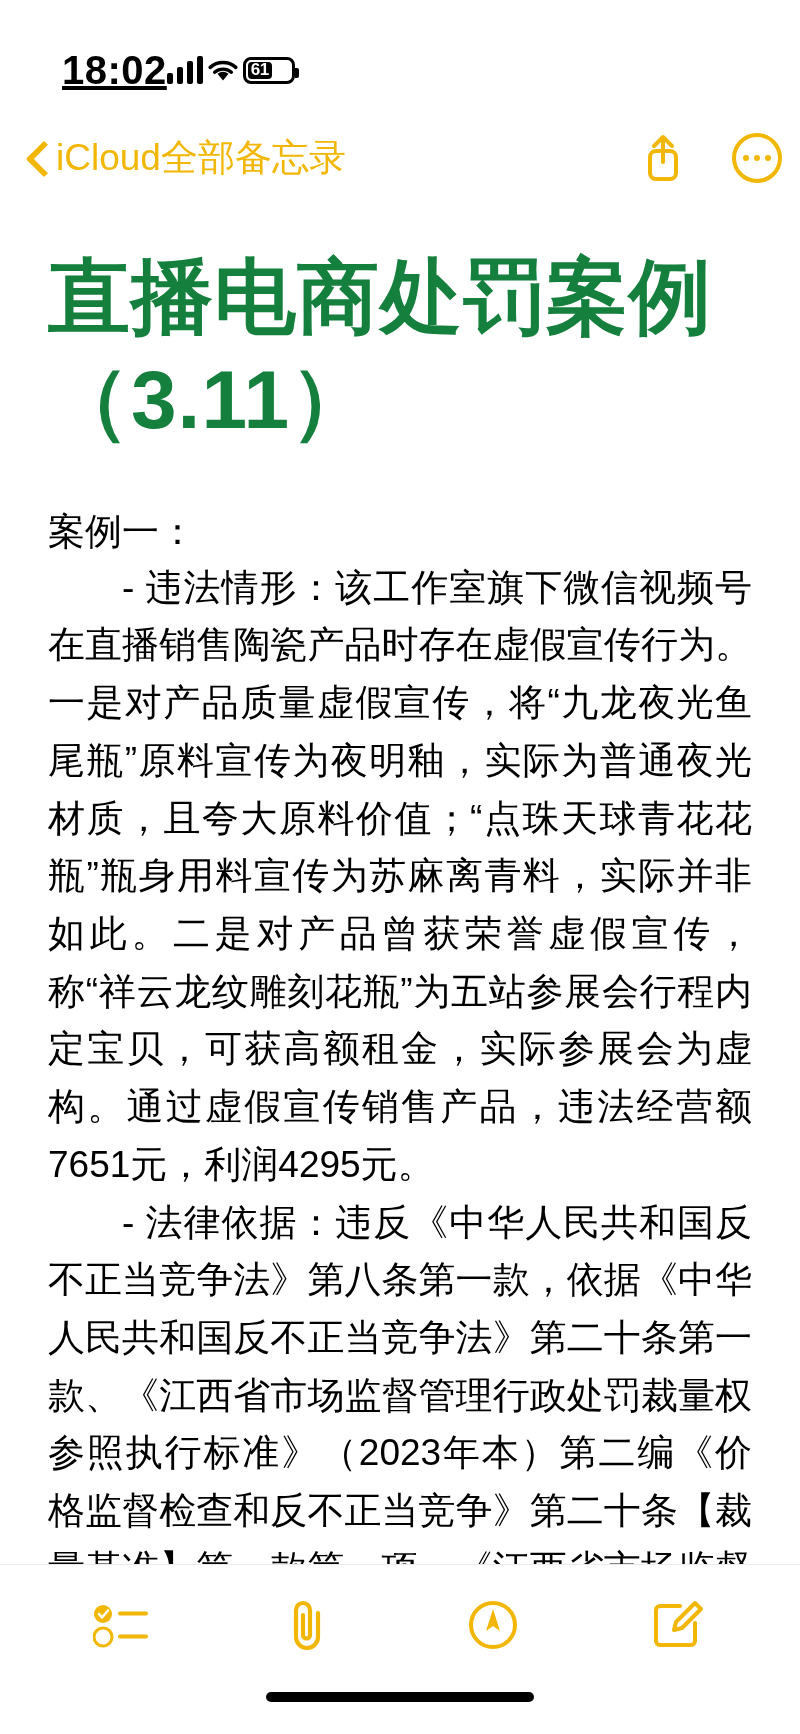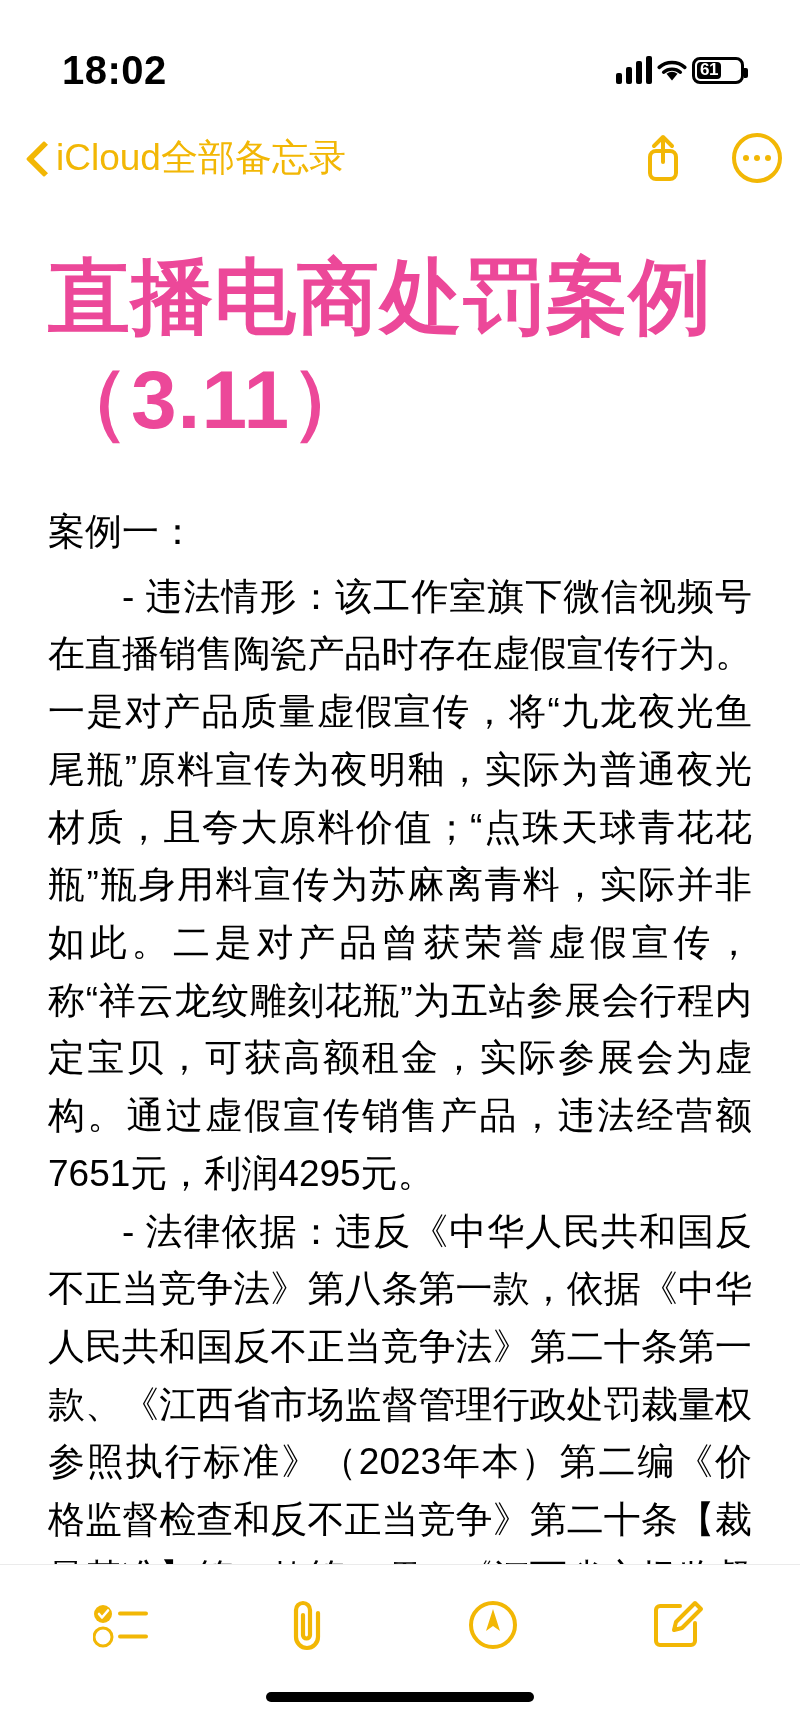--- a/index.html
+++ b/index.html
@@ -18,22 +18,22 @@
     display: flex;
     flex-direction: column;
   }
 
   
   .status-bar {
     height: 112px;
     flex: 0 0 112px;
     display: flex;
     align-items: center;
-    justify-content: space-between;
     padding: 28px 56px 0 62px;
+    text-decoration: underline;
   }
   .status-time {
     font-size: 40px;
     font-weight: bold;
     letter-spacing: 0.5px;
     color: #000;
     font-family: "Liberation Sans", sans-serif;
   }
   .status-right {
     display: flex;
@@ -152,33 +152,33 @@
     display: block;
   }
 
   
   .note {
     flex: 1 1 auto;
     padding: 42px 48px 0 48px;
     overflow: hidden;
   }
   .note-title {
-    color: #ec4899;
+    color: #15803d;
     font-size: 82px;
     font-weight: bold;
     line-height: 1.25;
     letter-spacing: 1px;
     font-family: "Liberation Sans", sans-serif;
     margin-bottom: 54px;
   }
   .note-section-head {
     font-size: 37px;
     color: #000;
     line-height: 1.45;
-    margin-bottom: 9px;
+    margin-bottom: 0;
     font-family: "Liberation Sans", sans-serif;
   }
   .note-para {
     font-size: 37px;
     color: #000;
     line-height: 1.56;
     text-align: justify;
     text-indent: 2em;
     font-family: "Liberation Sans", sans-serif;
   }

